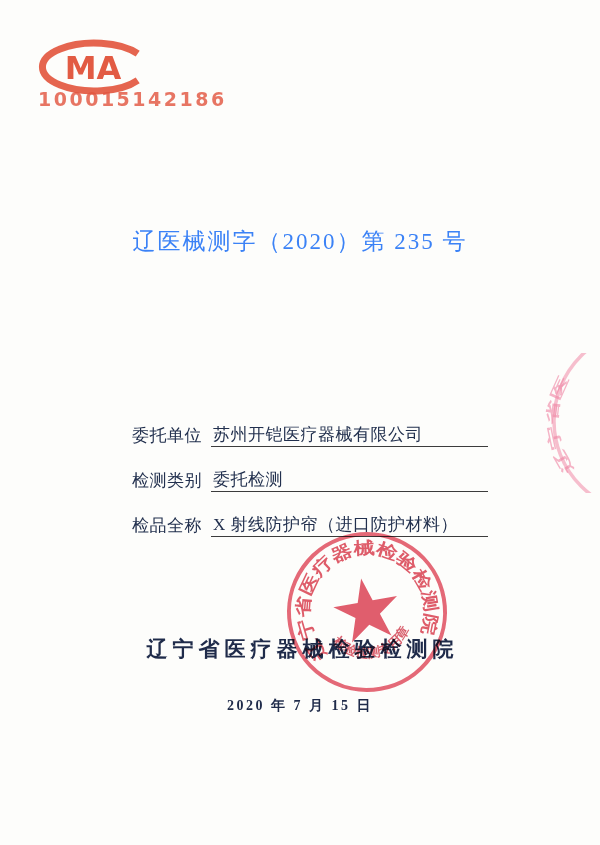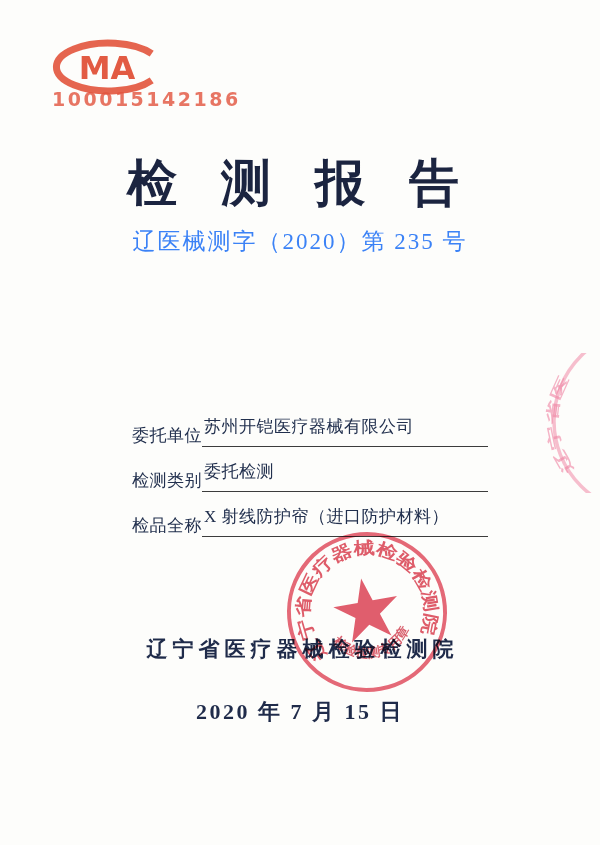--- a/index.html
+++ b/index.html
@@ -3,52 +3,52 @@
 <meta charset="utf-8">
 <style>
   html,body { margin:0; padding:0; background:#ffffff; }
   .page {
     position:relative; width:600px; height:845px; margin:0;
     background:#fdfdfb; overflow:hidden;
     font-family:"Liberation Serif","DejaVu Serif",serif;
     color:#233253;
   }
   
-  .cma-wrap { position:absolute; left:36px; top:38px; width:170px; height:80px;margin-left:14px; }
+  .cma-wrap { position:absolute; left:36px; top:38px; width:170px; height:80px; }
   .cma-svg { position:absolute; left:0; top:0; }
   .cma-number {
     position:absolute; left:2px; top:50px;
     font-family:"DejaVu Sans","Liberation Sans",sans-serif;
     font-weight:bold; font-size:19px; letter-spacing:2.5px;
     color:#e2543e; opacity:.8;
   }
   
   .report-title {
     position:absolute; top:150px; left:0; width:100%;
     text-align:center; font-size:50px; font-weight:bold;
     letter-spacing:44px; text-indent:30px; color:#1b2440;
   }
   .report-number {
     position:absolute; top:226px; left:0; width:100%;
     text-align:center; font-size:23px; letter-spacing:2px; color:#3b82f6;
   }
   
   .fields { position:absolute; left:132px; top:417px; width:356px; }
   .field-row { display:flex; align-items:flex-end; height:30px; margin-bottom:15px; font-size:17px; }
-  .field-label { white-space:nowrap; letter-spacing:0.5px; color:#22304e; }
-  .field-value { flex:1; border-bottom:1.5px solid #3c3c3c; padding:0 0 8px 2px; letter-spacing:0.5px; white-space:nowrap; color:#22304e; }
+  .field-label { white-space:nowrap; margin-right:9px; letter-spacing:0.5px; color:#22304e; }
+  .field-value { flex:1; border-bottom:1.5px solid #3c3c3c; padding:0 0 0 2px; letter-spacing:0.5px; white-space:nowrap; color:#22304e; }
   
   .institute {
     position:absolute; top:635px; left:0; width:100%;
     text-align:center; font-size:21px; font-weight:bold;
     letter-spacing:5px; text-indent:5px; color:#1f2b4a;
   }
   .issue-date {
     position:absolute; top:697px; left:0; width:100%;
-    text-align:center; font-size:22px; font-weight:bold;
+    text-align:center; font-size:14px; font-weight:bold;
     letter-spacing:2.5px; color:#1f2b4a;
   }
   
   .stamp-center {
     position:absolute; left:282px; top:527px; width:170px; height:170px;
     mix-blend-mode:multiply; transform:rotate(-10deg); opacity:.92;
   }
   .stamp-edge {
     position:absolute; right:0; top:353px; width:62px; height:140px;
     mix-blend-mode:multiply; opacity:.85;
@@ -61,21 +61,20 @@
 
   <div class="cma-wrap">
     <svg class="cma-svg" width="150" height="60" viewBox="0 0 150 60">
 
       <path d="M 101.7 15.7 A 52 24 0 1 0 101.7 42.3" fill="none" stroke="#e04a30" stroke-width="7" opacity="0.85"></path>
       <text x="57" y="41" text-anchor="middle" font-family="DejaVu Sans, Liberation Sans, sans-serif" font-size="32" font-weight="bold" fill="#e04a30" opacity="0.9">MA</text>
     </svg>
     <div class="cma-number">100015142186</div>
   </div>
 
-  <div class="report-title">检测报告</div>
 
   <div class="report-number">辽医械测字（2020）第 235 号</div>
 
   <div class="fields">
     <div class="field-row">
       <span class="field-label">委托单位</span>
       <span class="field-value">苏州开铠医疗器械有限公司</span>
     </div>
     <div class="field-row">
       <span class="field-label">检测类别</span>

